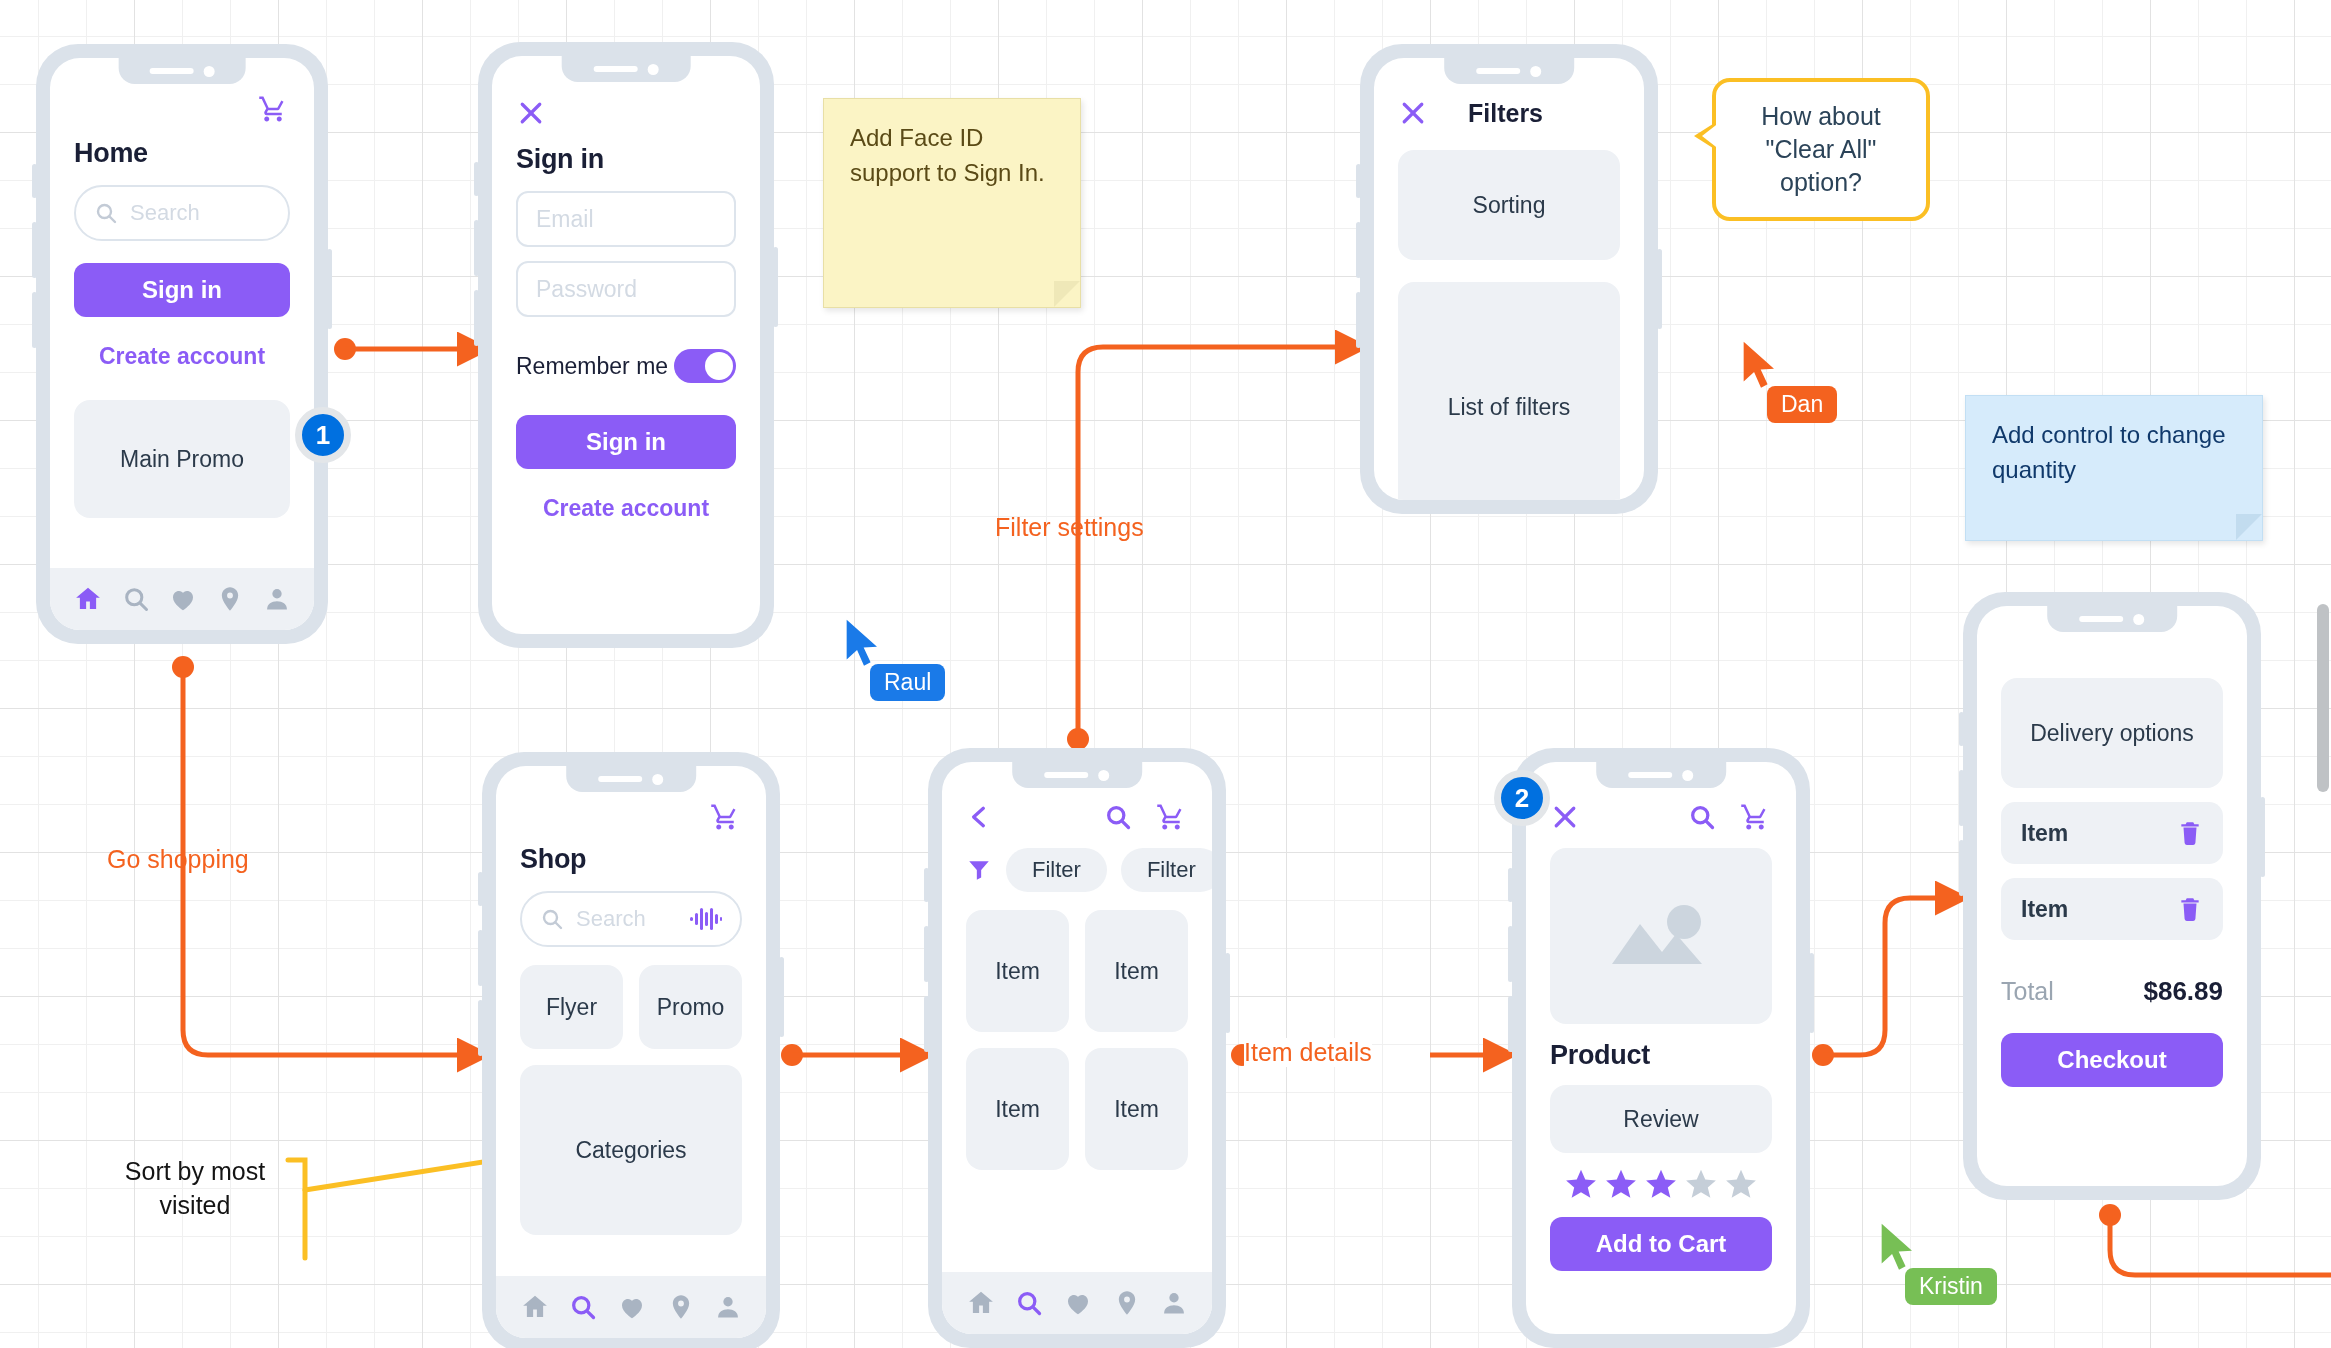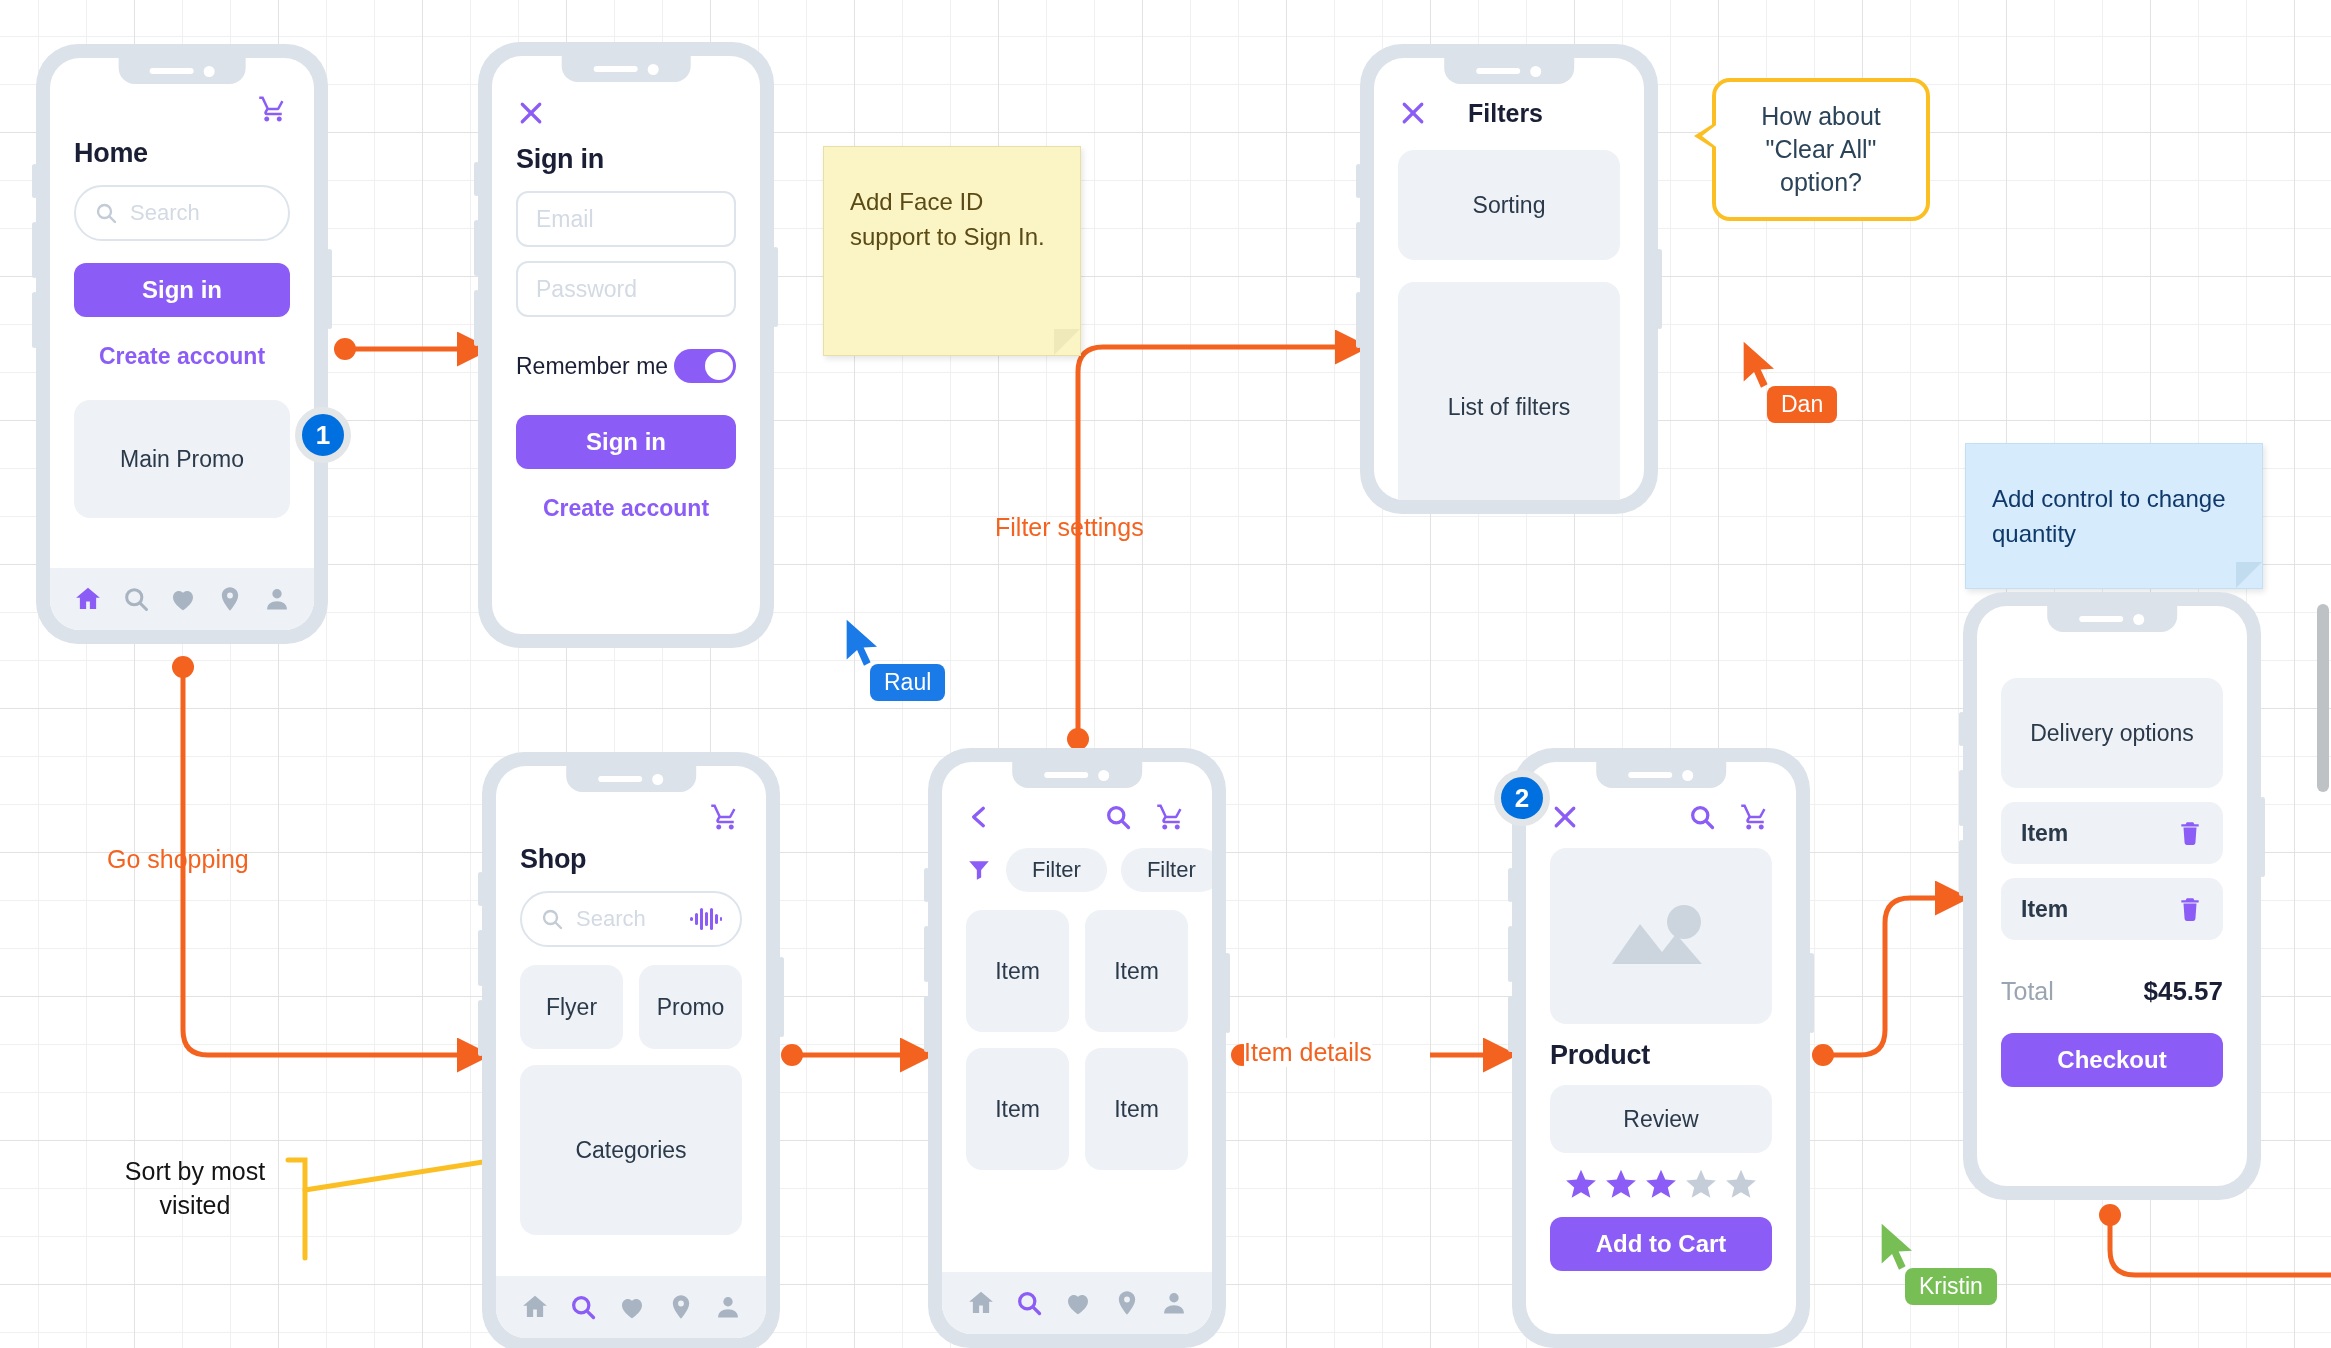--- a/index.html
+++ b/index.html
@@ -75,25 +75,24 @@
     position: absolute; bottom: 0; left: 0; right: 0; height: 62px;
     background: #eef1f5;
     display: flex; align-items: center; justify-content: space-around;
     padding: 0 14px;
   }
   .ic { display: inline-flex; align-items: center; justify-content: center; }
 
   
   .note {
     position: absolute;
-    padding: 38px 26px;
+    padding: 22px 26px;
     font-size: 24px;
     line-height: 1.45;
     box-shadow: 2px 3px 6px rgba(0,0,0,0.10);
-    margin-top: 48px;
   }
   .note-yellow { background: #fbf4c5; color: #5a4a16; border: 1px solid #e8dfa6; }
   .note-blue  { background: #d6ebfb; color: #10396b; border: 1px solid #c2dff4; }
   .note-fold {
     position: absolute; right: 0; bottom: 0;
     width: 0; height: 0;
   }
   .fold-y { border-left: 26px solid #efe8b8; border-bottom: 26px solid #fbf4c5; }
   .fold-b { border-left: 26px solid #c2dcef; border-bottom: 26px solid #d6ebfb; }
 
@@ -623,21 +622,21 @@
         <div style="background:#eef1f5; border-radius:14px; height:62px; margin-top:14px; display:flex; align-items:center; justify-content:space-between; padding:0 20px;">
           <span style="font-size:23px; font-weight:bold; color:#2b3a4a;">Item</span>
           <span class="ic">
             <svg width="26" height="28" viewBox="0 0 24 24" fill="#8b5cf6">
                 <path d="M9 2h6l1 2h4v2H4V4h4zM6 7h12l-1 14a2 2 0 0 1-2 2H9a2 2 0 0 1-2-2z"></path>
               </svg>
           </span>
         </div>
         <div style="display:flex; align-items:center; justify-content:space-between; margin-top:36px;">
           <span style="font-size:25px; color:#9aa5b1;">Total</span>
-          <span style="font-size:26px; font-weight:bold; color:#1a1f36;">$45.57</span>
+          <span style="font-size:26px; font-weight:bold; color:#1a1f36;">$86.89</span>
         </div>
         <div class="btn-primary" style="margin-top:26px;">Checkout</div>
       </div>
     </div>
   </div>
 
   <div class="cursor" style="left:1878px; top:1222px;">
     <svg width="42" height="52" viewBox="0 0 24 30">
       <path d="M2 1 L2 24 L8 18.5 L12 27.5 L15.8 25.6 L11.8 17 L19.5 16.6 Z" fill="#77bf55"></path>
     </svg>

